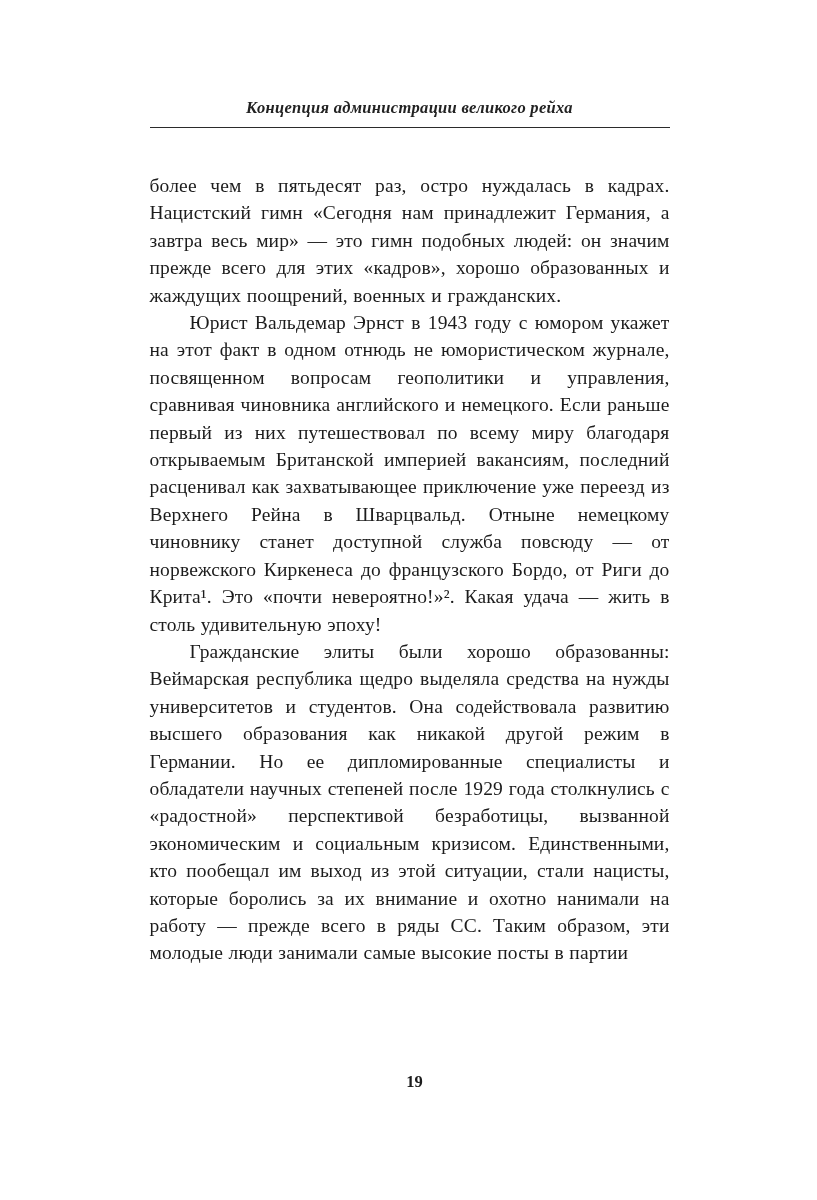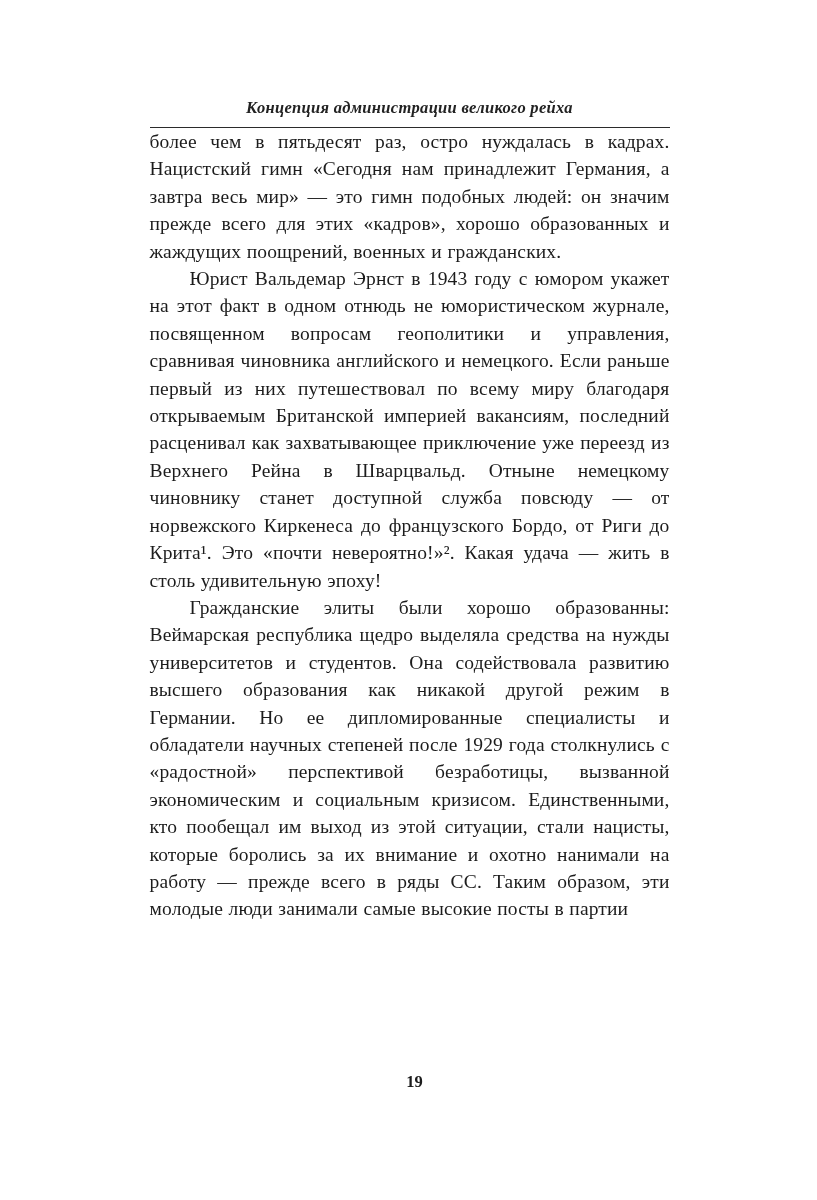--- a/index.html
+++ b/index.html
@@ -27,20 +27,21 @@
     text-align: center;
     font-style: italic;
     font-weight: bold;
     font-size: 16.5px;
     letter-spacing: 0.3px;
     color: #222;
     padding-bottom: 9px;
     border-bottom: 1.8px solid #2b2b2b;
   }
   .body-text {
+    margin-top: 44px;
     font-size: 19.5px;
     line-height: 27.4px;
     text-align: justify;
     letter-spacing: 0.15px;
     word-spacing: 0.5px;
   }
   .body-text p {
     margin: 0;
     padding: 0;
   }

